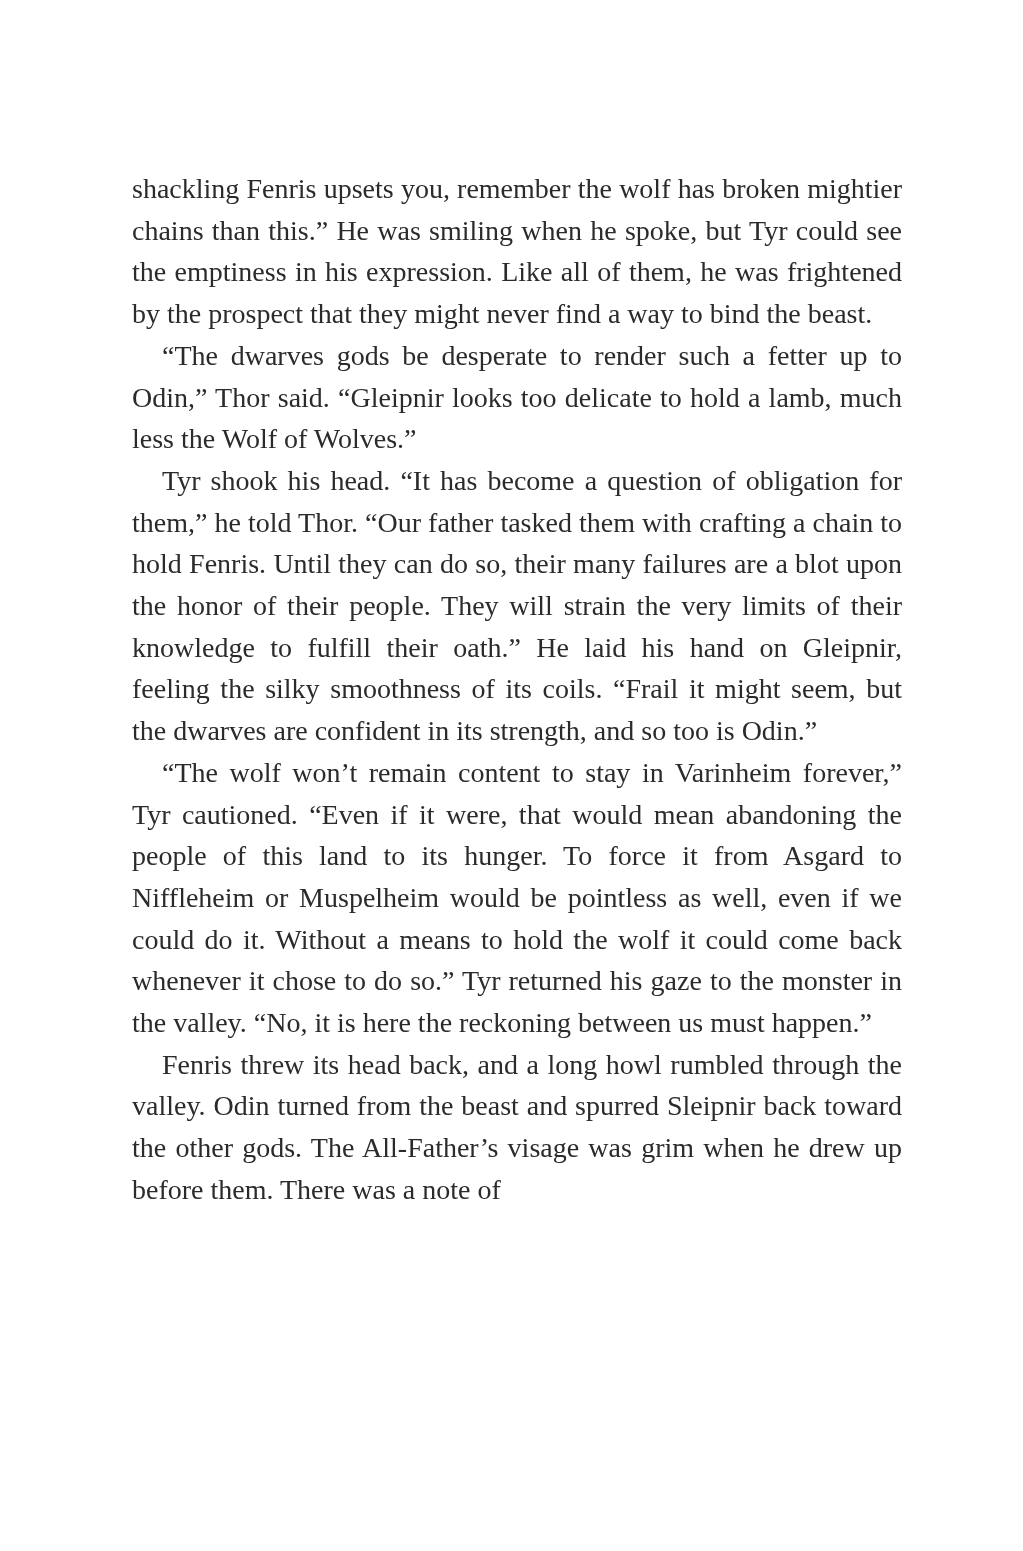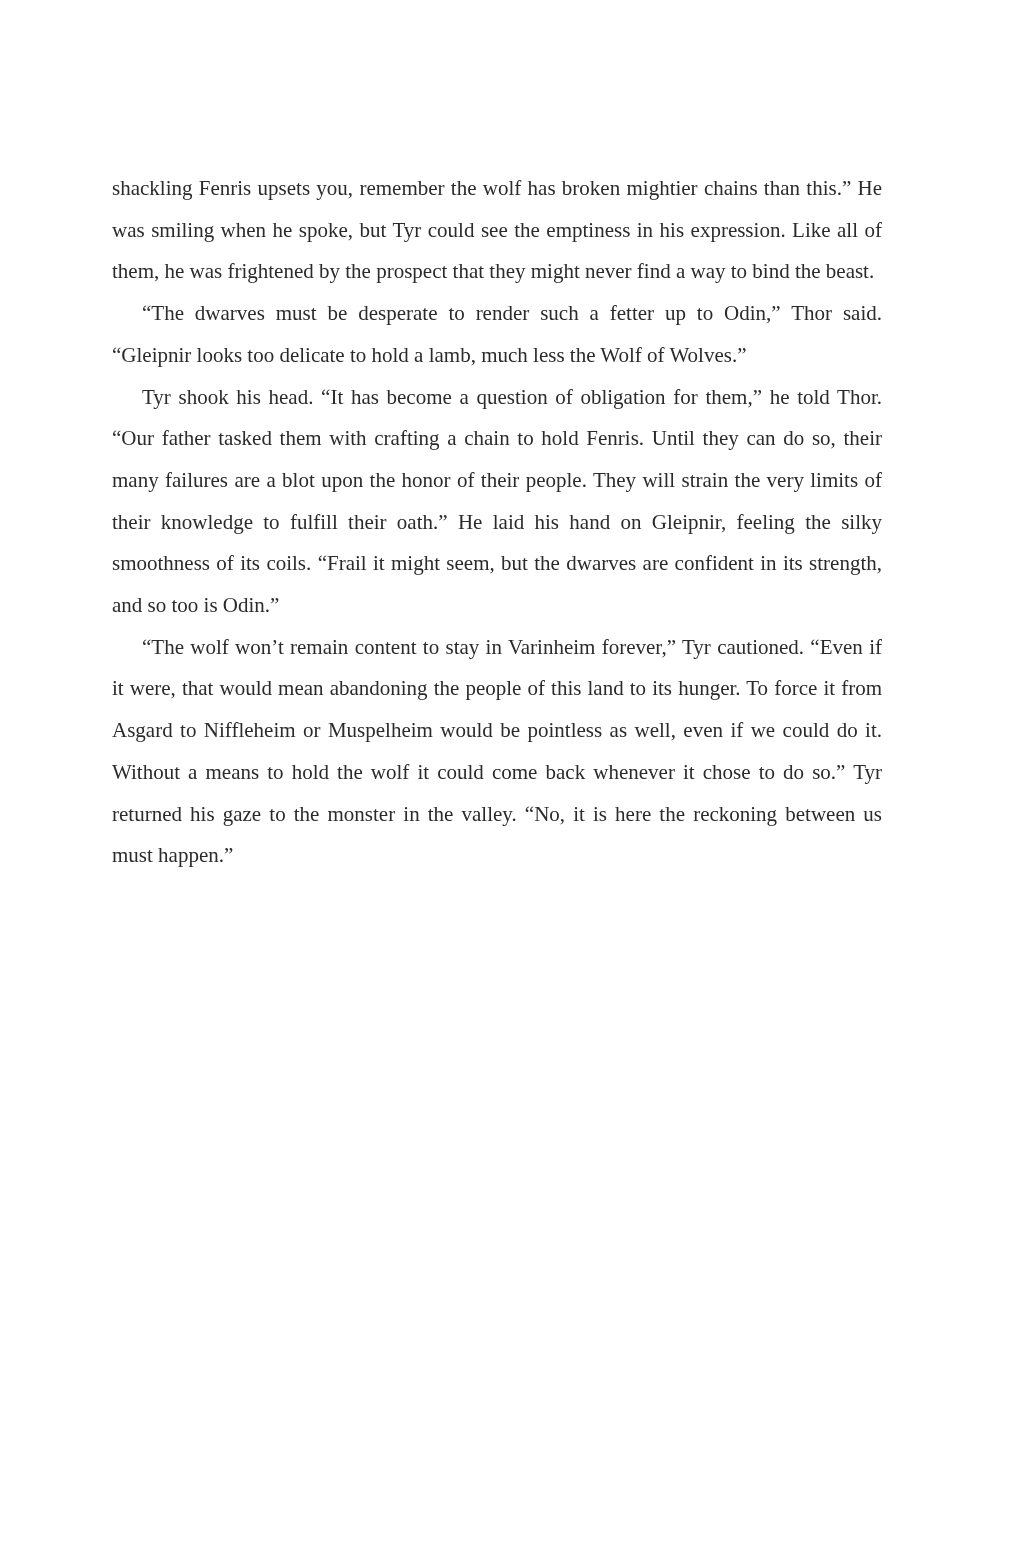--- a/index.html
+++ b/index.html
@@ -11,25 +11,25 @@
     overflow: hidden;
   }
   .book-page {
     position: relative;
     width: 1023px;
     height: 1551px;
     background: #ffffff;
   }
   .text-column {
     position: absolute;
-    left: 112px;
+    left: 132px;
     top: 168px;
     width: 770px;
     font-family: "Liberation Serif", "DejaVu Serif", serif;
-    font-size: 21px;
+    font-size: 28px;
     line-height: 41.7px;
     color: #2b2b2b;
     text-align: justify;
     text-justify: inter-word;
     -webkit-font-smoothing: antialiased;
   }
   .text-column p.para {
     margin: 0;
     padding: 0;
     text-indent: 0;
@@ -37,17 +37,18 @@
   .text-column p.para.indent {
     text-indent: 30px;
   }
 </style>
 </head>
 <body>
 
 <div class="book-page">
   <div class="text-column" style="color: rgb(43, 43, 43);">
       <p class="para">shackling Fenris upsets you, remember the wolf has broken mightier chains than this.” He was smiling when he spoke, but Tyr could see the emptiness in his expression. Like all of them, he was frightened by the prospect that they might never find a way to bind the beast.</p>
-      <p class="para indent">“The dwarves must be desperate to render such a fetter up to Odin,” Thor said. “Gleipnir looks too delicate to hold a lamb, much less the Wolf of Wolves.”</p>
+      <p class="para indent">“The dwarves gods be desperate to render such a fetter up to Odin,” Thor said. “Gleipnir looks too delicate to hold a lamb, much less the Wolf of Wolves.”</p>
       <p class="para indent">Tyr shook his head. “It has become a question of obligation for them,” he told Thor. “Our father tasked them with crafting a chain to hold Fenris. Until they can do so, their many failures are a blot upon the honor of their people. They will strain the very limits of their knowledge to fulfill their oath.” He laid his hand on Gleipnir, feeling the silky smoothness of its coils. “Frail it might seem, but the dwarves are confident in its strength, and so too is Odin.”</p>
       <p class="para indent">“The wolf won’t remain content to stay in Varinheim forever,” Tyr cautioned. “Even if it were, that would mean abandoning the people of this land to its hunger. To force it from Asgard to Niffleheim or Muspelheim would be pointless as well, even if we could do it. Without a means to hold the wolf it could come back whenever it chose to do so.” Tyr returned his gaze to the monster in the valley. “No, it is here the reckoning between us must happen.”</p>
+      <p class="para indent">Fenris threw its head back, and a long howl rumbled through the valley. Odin turned from the beast and spurred Sleipnir back toward the other gods. The All-Father’s visage was grim when he drew up before them. There was a note of</p>
     </div>
 </div>
 
 </body></html>

